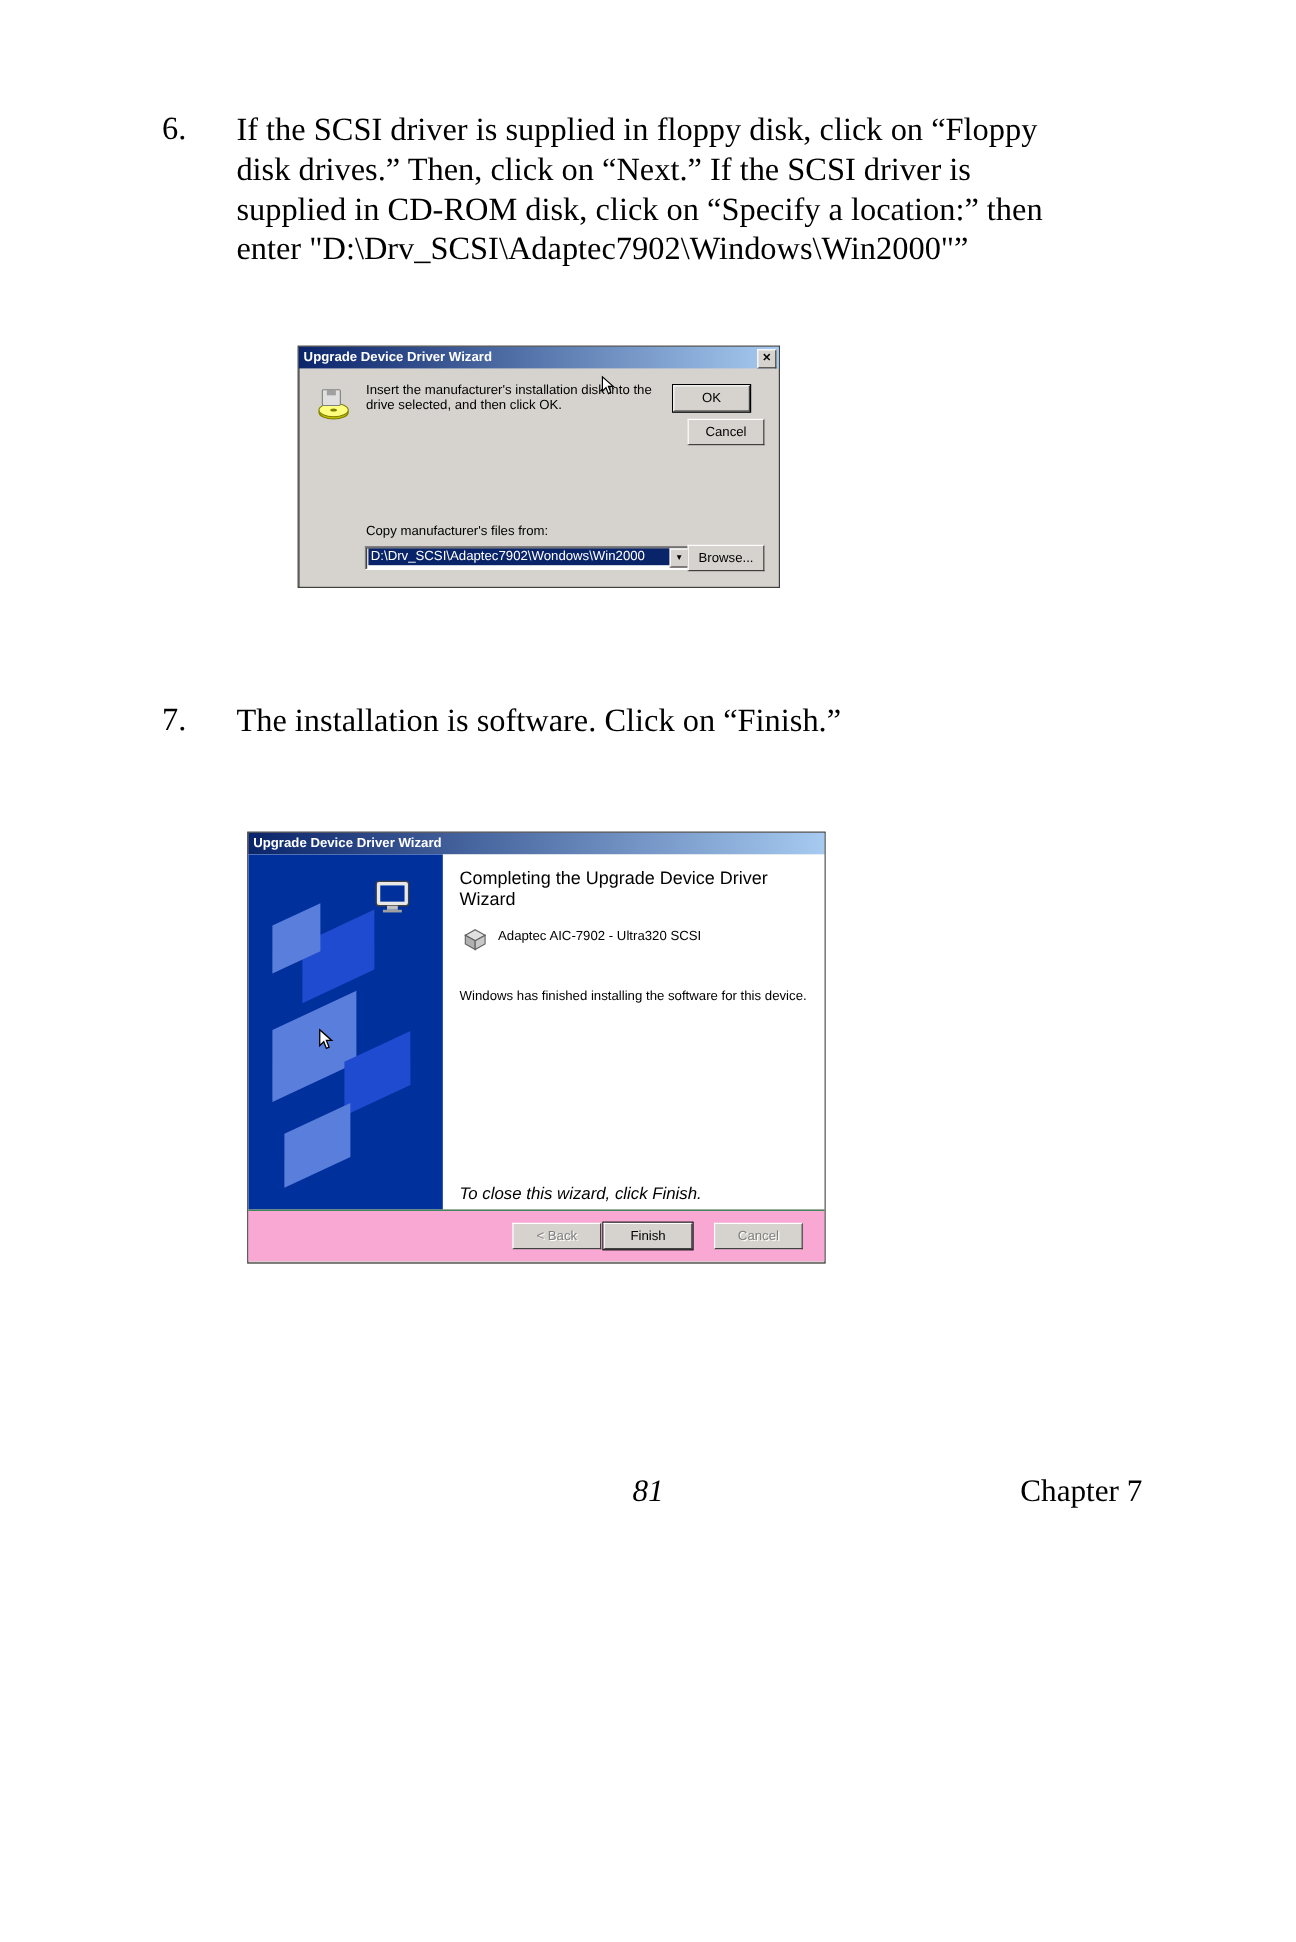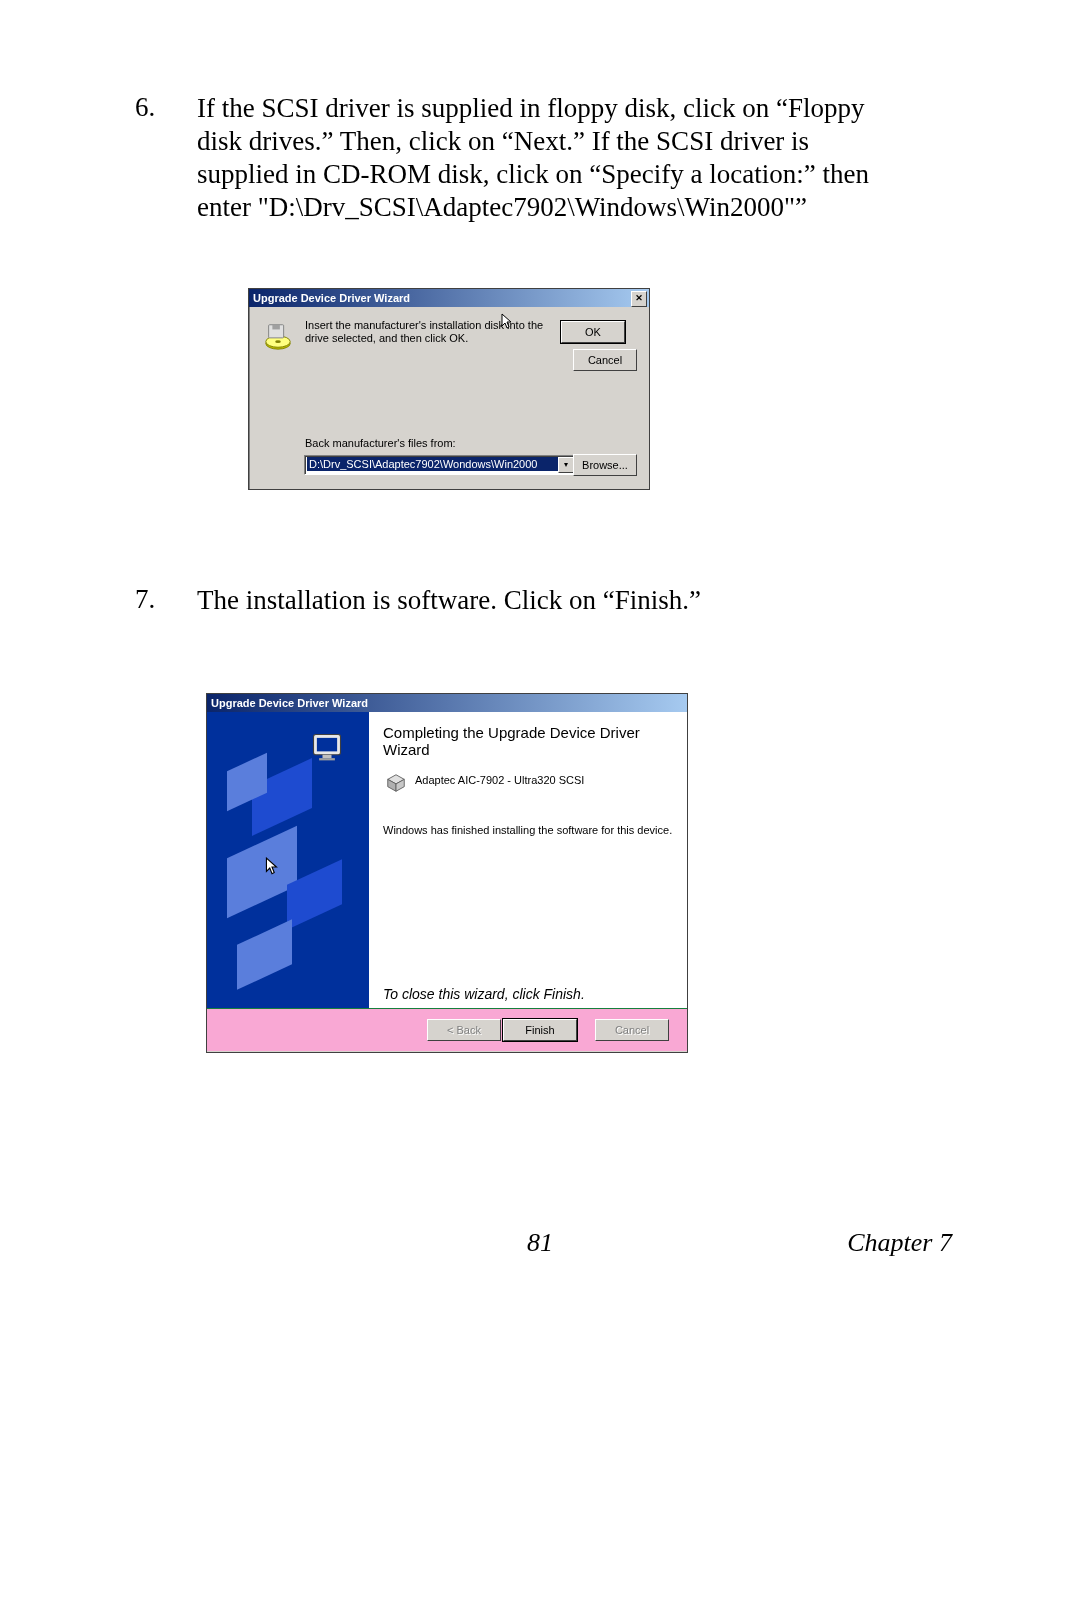--- a/index.html
+++ b/index.html
@@ -27,21 +27,20 @@
   .footer-center {
     position: absolute;
     left: 0; right: 0; bottom: 0;
     text-align: center;
     font-style: italic;
     font-size: 26px;
   }
   .footer-right {
     position: absolute;
     right: 128px; bottom: 0;
-    font-style: italic;
     font-size: 26px;
   }
 
   
   .dlg1 {
     position: absolute;
     left: 248px;
     top: 288px;
     width: 400px;
     height: 200px;
@@ -274,21 +273,21 @@
         <rect x="6" y="4" width="16" height="14" rx="1" fill="#e0e0e0" stroke="#808080"></rect>
         <rect x="10" y="4" width="8" height="5" fill="#a0a0a0"></rect>
       </svg>
       <div class="msg">Insert the manufacturer's installation disk into the drive selected, and then click OK.</div>
       <svg class="cursor1" viewBox="0 0 12 18">
         <path d="M1 1 L1 13 L4 10 L6 15 L8 14 L6 9 L10 9 Z" fill="#ffffff" stroke="#000000" stroke-width="1"></path>
       </svg>
       <div class="winbtn default btn-ok">OK</div>
       <div class="winbtn btn-cancel">Cancel</div>
 
-      <div class="copylabel">Back manufacturer's files from:</div>
+      <div class="copylabel">Copy manufacturer's files from:</div>
       <div class="combo">
         <div class="combo-text">D:\Drv_SCSI\Adaptec7902\Wondows\Win2000</div>
         <div class="combo-arrow">▾</div>
       </div>
       <div class="winbtn btn-browse">Browse...</div>
     </div>
   </div>
 
   <div class="step-num" style="left:135px; top:584px;">7.</div>
   <div class="body-text" style="left:197px; top:584px; width:684px;">The installation is software. Click on “Finish.”</div>

